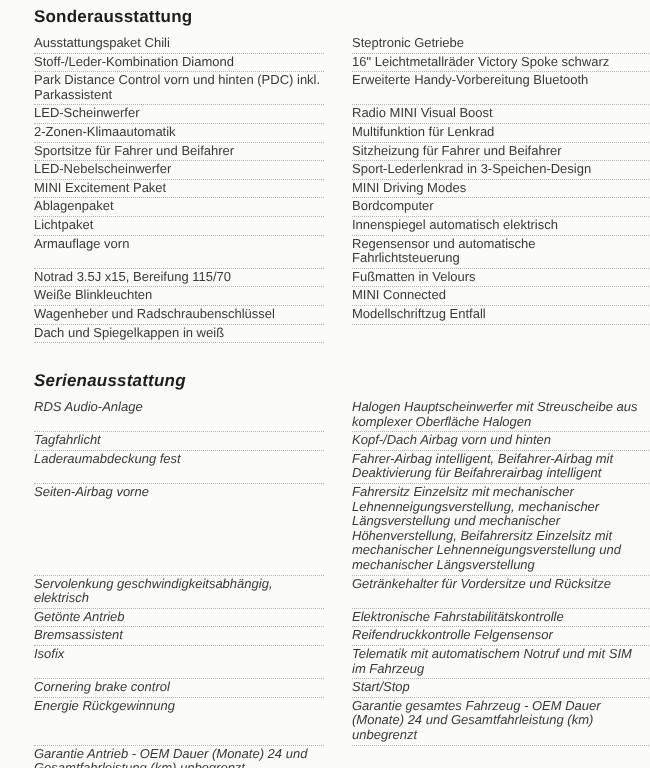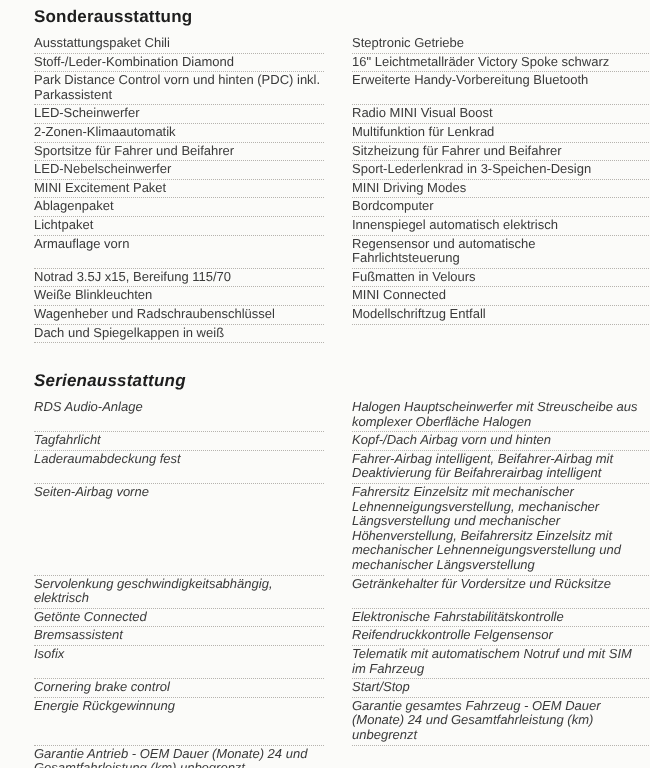--- a/index.html
+++ b/index.html
@@ -104,21 +104,21 @@
         <div class="cell left">Seiten-Airbag vorne</div>
         <div class="cell right">Fahrersitz Einzelsitz mit mechanischer
 Lehnenneigungsverstellung, mechanischer
 Längsverstellung und mechanischer
 Höhenverstellung, Beifahrersitz Einzelsitz mit
 mechanischer Lehnenneigungsverstellung und
 mechanischer Längsverstellung</div>
         <div class="cell left">Servolenkung geschwindigkeitsabhängig,
 elektrisch</div>
         <div class="cell right">Getränkehalter für Vordersitze und Rücksitze</div>
-        <div class="cell left">Getönte Connected</div>
+        <div class="cell left">Getönte Antrieb</div>
         <div class="cell right">Elektronische Fahrstabilitätskontrolle</div>
         <div class="cell left">Bremsassistent</div>
         <div class="cell right">Reifendruckkontrolle Felgensensor</div>
         <div class="cell left">Isofix</div>
         <div class="cell right">Telematik mit automatischem Notruf und mit SIM
 im Fahrzeug</div>
         <div class="cell left">Cornering brake control</div>
         <div class="cell right">Start/Stop</div>
         <div class="cell left">Energie Rückgewinnung</div>
         <div class="cell left">Garantie gesamtes Fahrzeug - OEM Dauer

